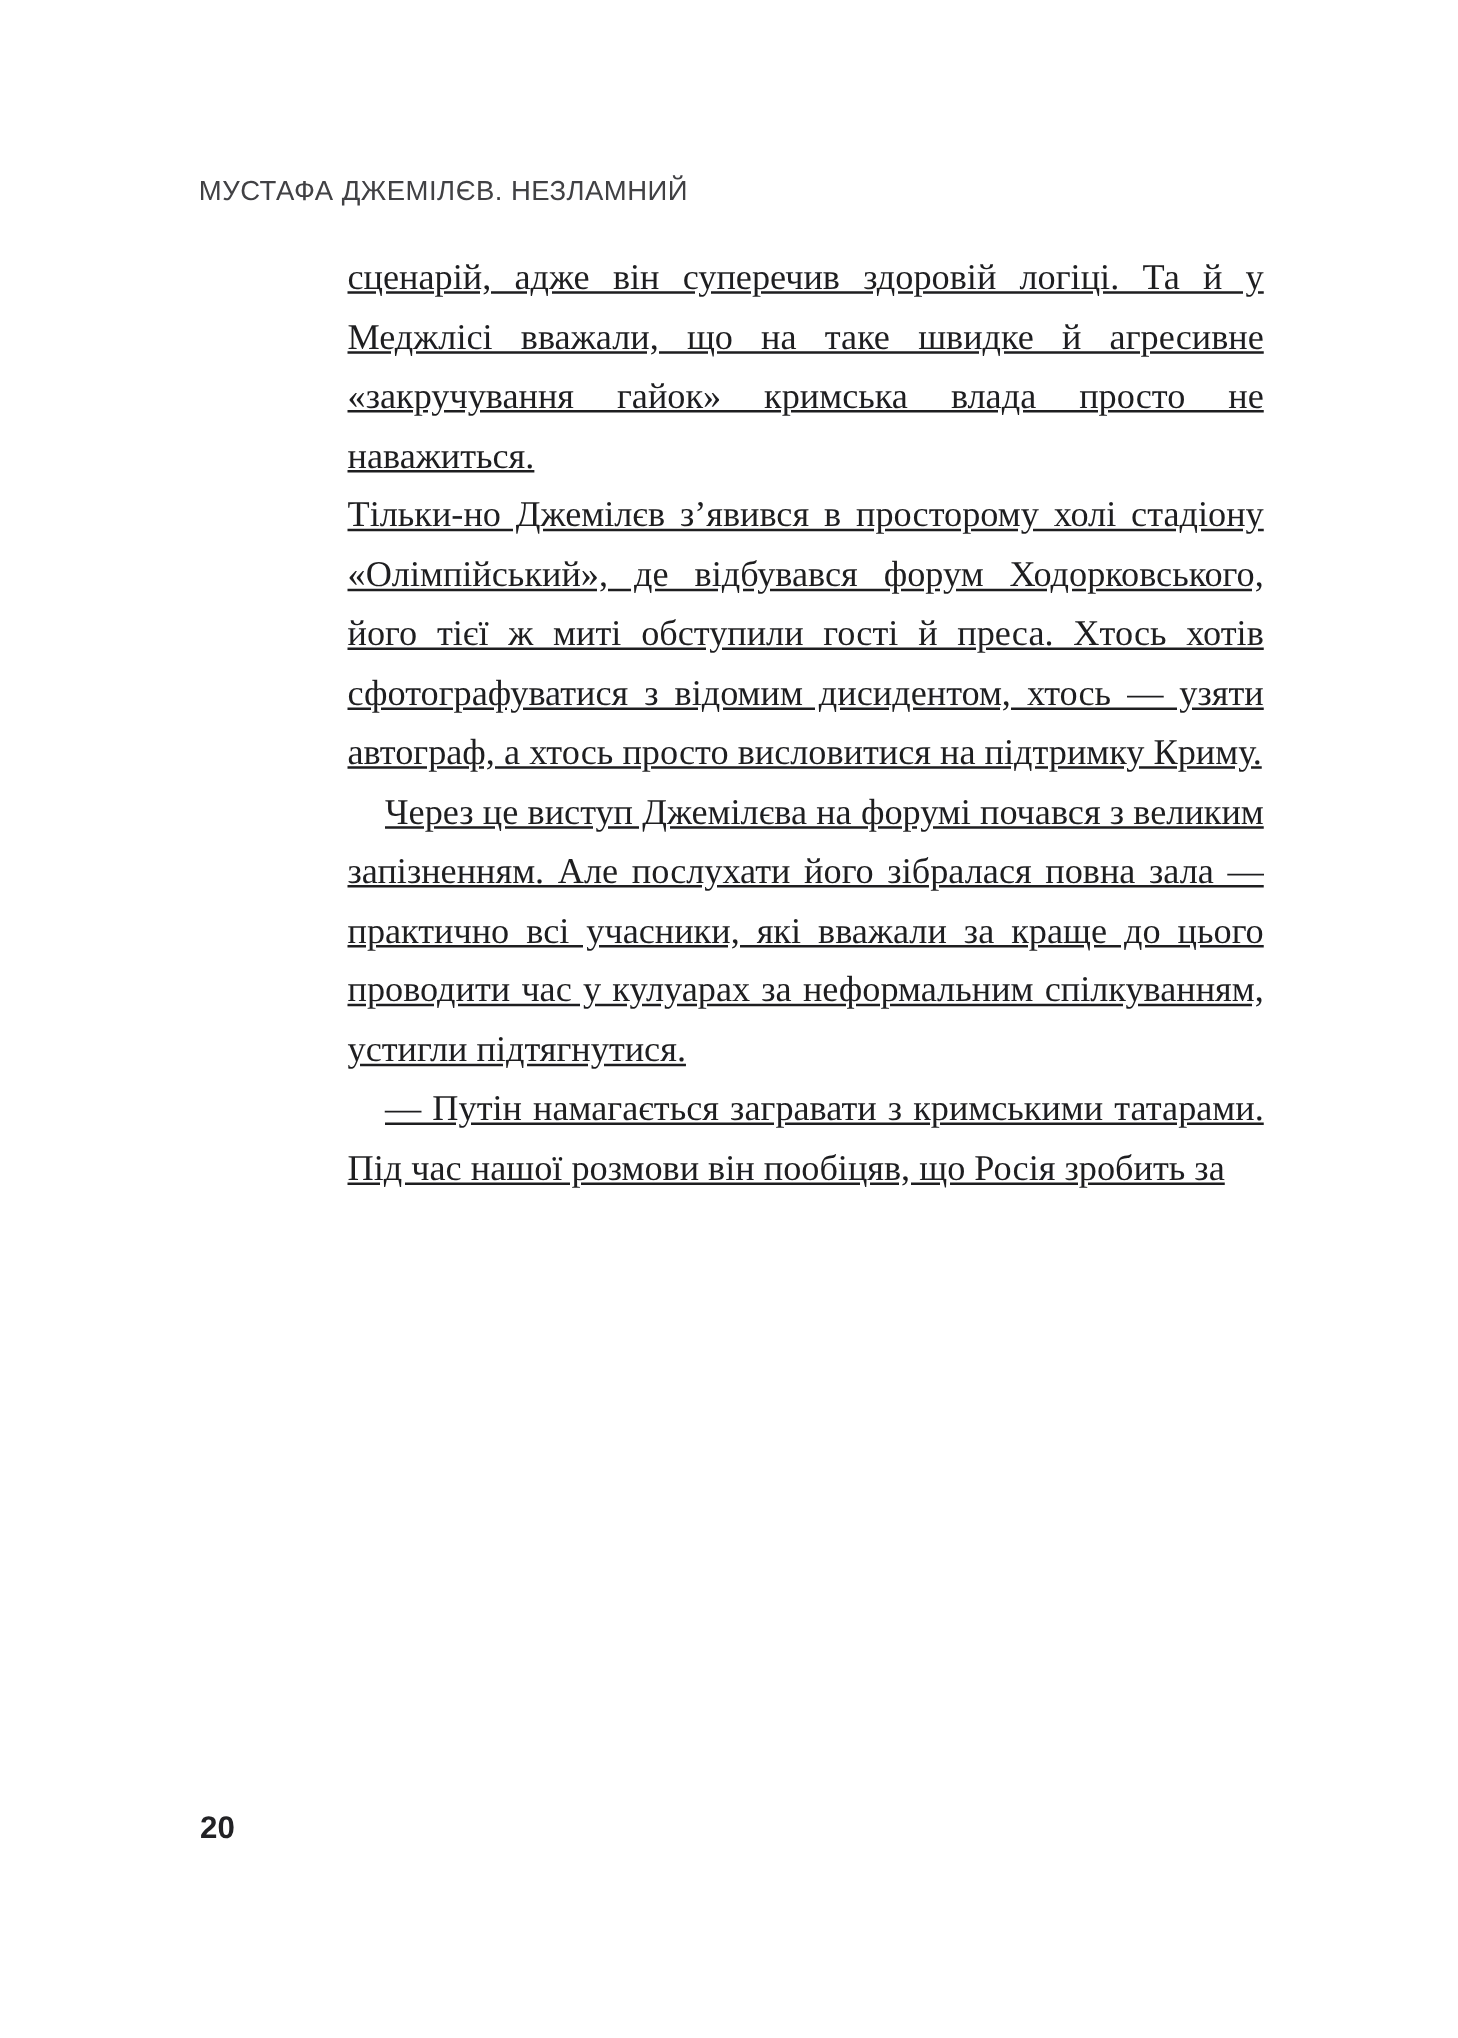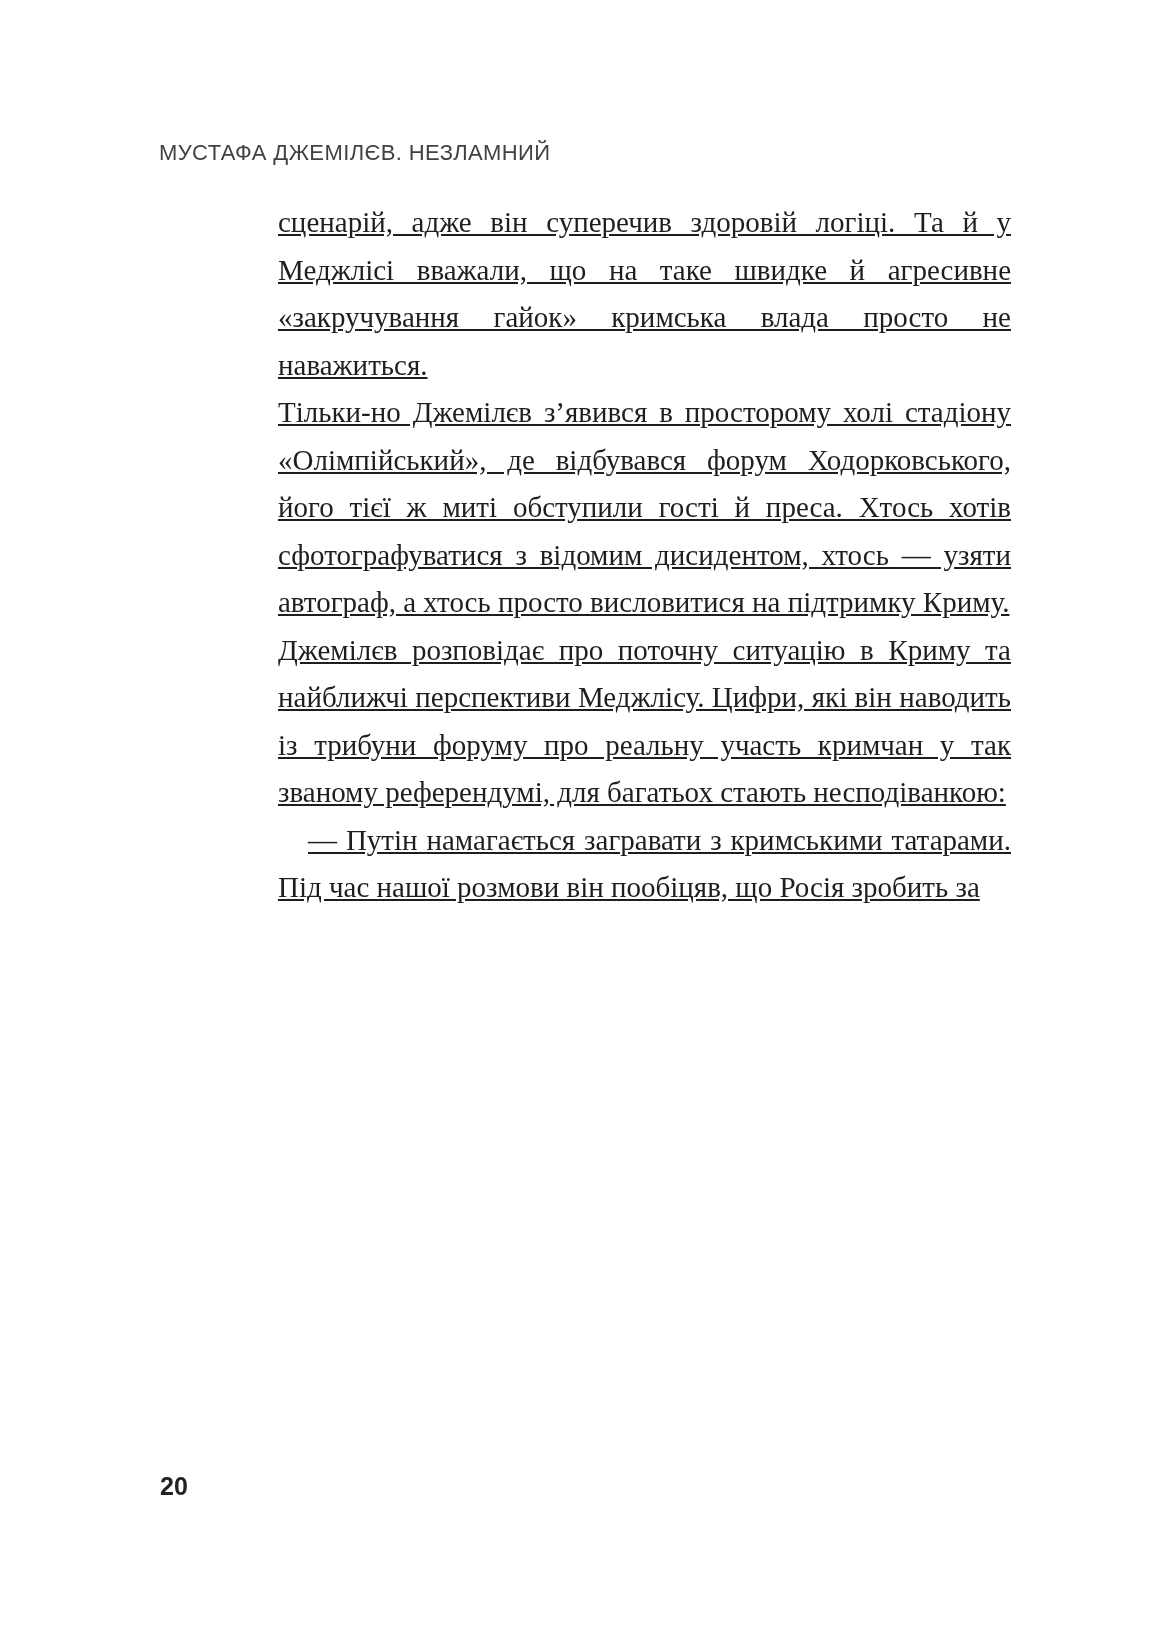--- a/index.html
+++ b/index.html
@@ -49,32 +49,31 @@
   .text-block p.section{
   }
   .page-number{
     position:absolute;
     left:160px;
     top:1448px;
     font-family:"Liberation Sans",sans-serif;
     font-size:25px;
     font-weight:700;
     color:var(--page_number_text);
-    margin-top:24px;
   }
 </style>
 </head>
 <body>
 
 <div class="page">
 
   <div class="running-header">МУСТАФА ДЖЕМІЛЄВ. НЕЗЛАМНИЙ</div>
 
   <main class="text-block">
     <p>сценарій, адже він суперечив здоровій логіці. Та й у Меджлісі вважали, що на таке швидке й агресивне «закручування гайок» кримська влада просто не наважиться.</p>
     <p class="section">Тільки-но Джемілєв з’явився в просторому холі стадіону «Олімпійський», де відбувався форум Ходорковського, його тієї ж миті обступили гості й преса. Хтось хотів сфотографуватися з відомим дисидентом, хтось — узяти автограф, а хтось просто висловитися на підтримку Криму.</p>
-    <p class="section">Джемілєв розповідає про поточну ситуацію в Криму та найближчі перспективи Меджлісу. Цифри, які він наводить із трибуни форуму про реальну участь кримчан у так званому референдумі, для багатьох стають несподіванкою:</p>
+    <p class="indent">Через це виступ Джемілєва на форумі почався з великим запізненням. Але послухати його зібралася повна зала — практично всі учасники, які вважали за краще до цього проводити час у кулуарах за неформальним спілкуванням, устигли підтягнутися.</p>
     <p class="indent">— Путін намагається загравати з кримськими татарами. Під час нашої розмови він пообіцяв, що Росія зробить за</p>
   </main>
 
   <div class="page-number">20</div>
 
 </div>
 
 </body></html>

